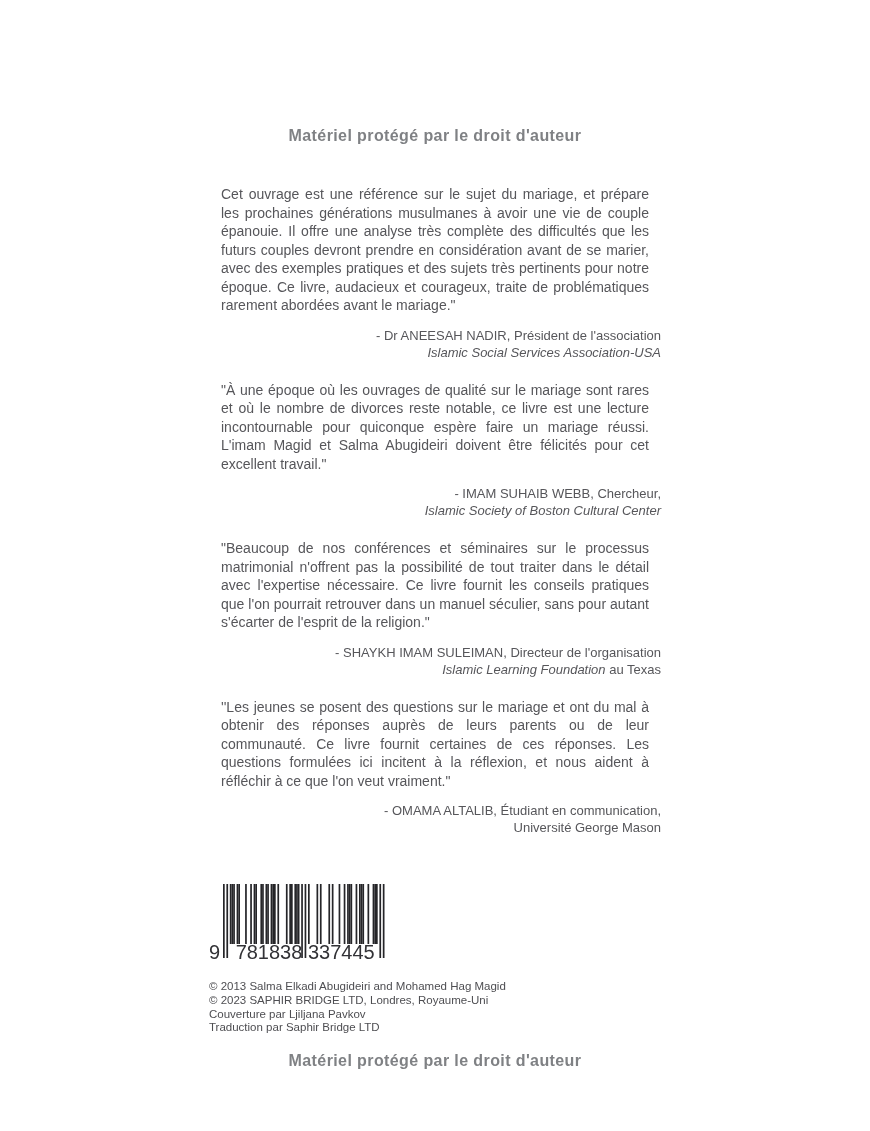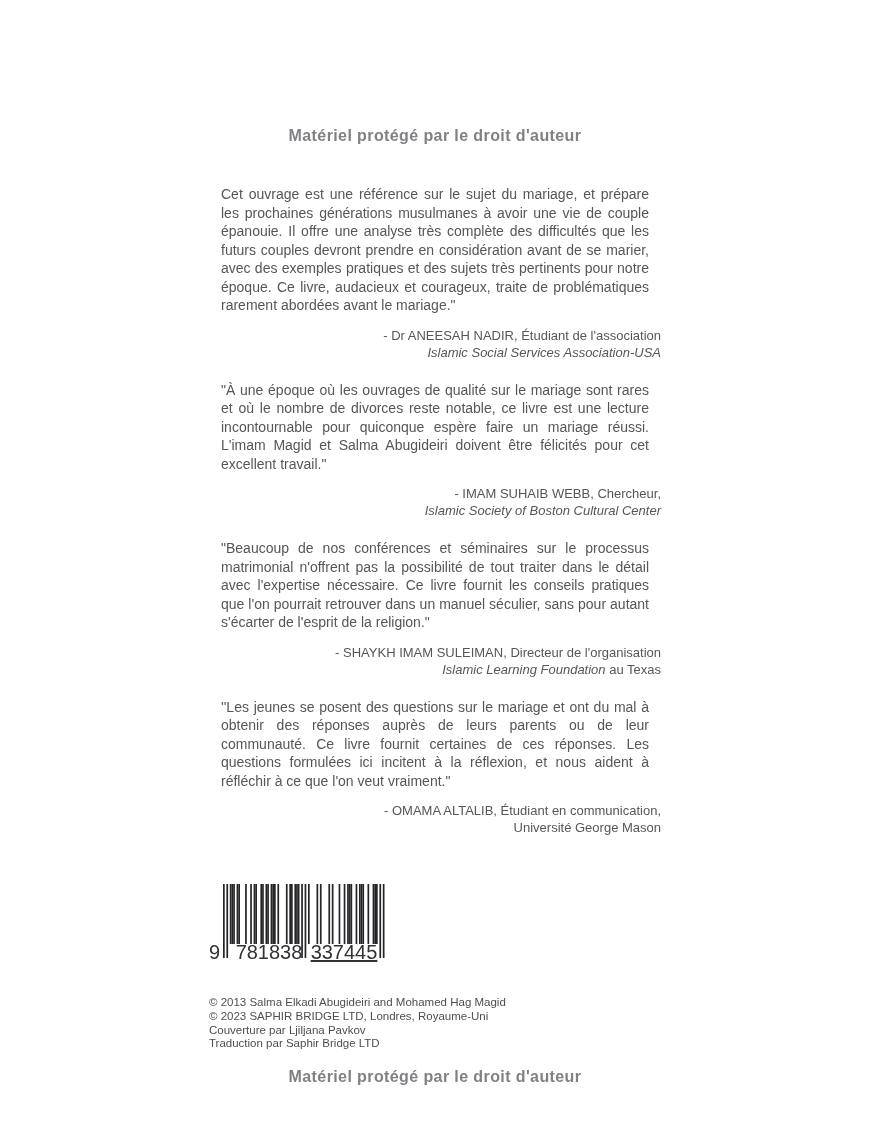--- a/index.html
+++ b/index.html
@@ -64,41 +64,41 @@
   .bc-digit {
     position: absolute;
     top: 56px;
     font-size: 20px;
     line-height: 24px;
     color: #323236;
     white-space: nowrap;
   }
   .bc-first { left: 0; }
   .bc-left  { left: 19px; width: 82px; text-align: center; }
-  .bc-right { left: 99px; width: 72px; text-align: center; text-decoration: underline; }
+  .bc-right { left: 99px; width: 72px; text-align: left; }
   .colophon {
-    margin-top: 28px;
+    margin-top: 12px;
     font-size: 11.5px;
     line-height: 13.8px;
     color: #4e4e52;
   }
 </style>
 </head>
 <body>
 
 <div class="page">
 
   <div class="notice notice-top">Matériel protégé par le droit d'auteur</div>
 
   <div class="column">
 
     <div class="quote-block">
       <p class="quote-text">Cet ouvrage est une référence sur le sujet du mariage, et prépare les prochaines générations musulmanes à avoir une vie de couple épanouie. Il offre une analyse très complète des difficultés que les futurs couples devront prendre en considération avant de se marier, avec des exemples pratiques et des sujets très pertinents pour notre époque. Ce livre, audacieux et courageux, traite de problématiques rarement abordées avant le mariage."</p>
       <div class="attribution">
-        <div>- Dr ANEESAH NADIR, Étudiant de l'association</div>
+        <div>- Dr ANEESAH NADIR, Président de l'association</div>
         <div><span class="it">Islamic Social Services Association-USA</span><span></span></div>
       </div>
     </div>
 
     <div class="quote-block">
       <p class="quote-text">"À une époque où les ouvrages de qualité sur le mariage sont rares et où le nombre de divorces reste notable, ce livre est une lecture incontournable pour quiconque espère faire un mariage réussi. L'imam Magid et Salma Abugideiri doivent être félicités pour cet excellent travail."</p>
       <div class="attribution">
         <div>- IMAM SUHAIB WEBB, Chercheur,</div>
         <div><span class="it">Islamic Society of Boston Cultural Center</span><span></span></div>
       </div>

